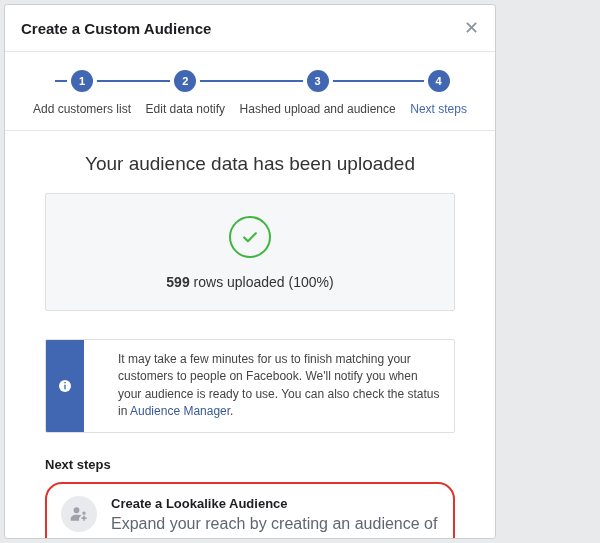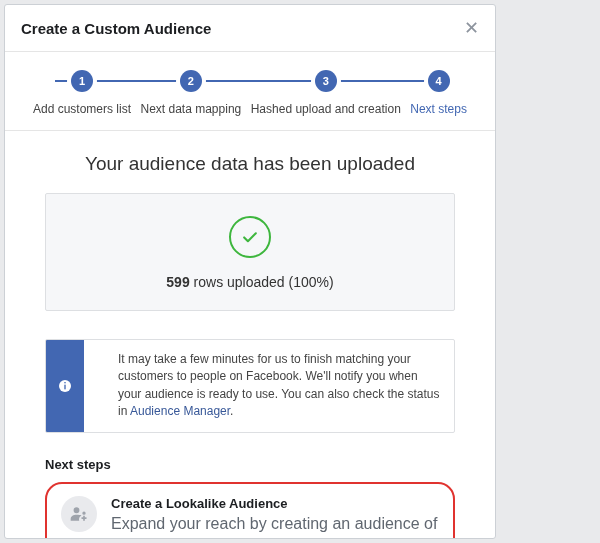--- a/index.html
+++ b/index.html
@@ -212,25 +212,25 @@
 
   <div class="stepper-wrap">
     <div class="stepper">
       <div class="stepper-line"></div>
       <div class="step">
         <div class="dot">1</div>
         <div class="label">Add customers list</div>
       </div>
       <div class="step">
         <div class="dot">2</div>
-        <div class="label">Next data mapping</div>
+        <div class="label">Edit data notify</div>
       </div>
       <div class="step">
         <div class="dot">3</div>
-        <div class="label">Hashed upload and creation</div>
+        <div class="label">Hashed upload and audience</div>
       </div>
       <div class="step active">
         <div class="dot">4</div>
         <div class="label">Next steps</div>
       </div>
     </div>
   </div>
 
   <div class="body">
 

